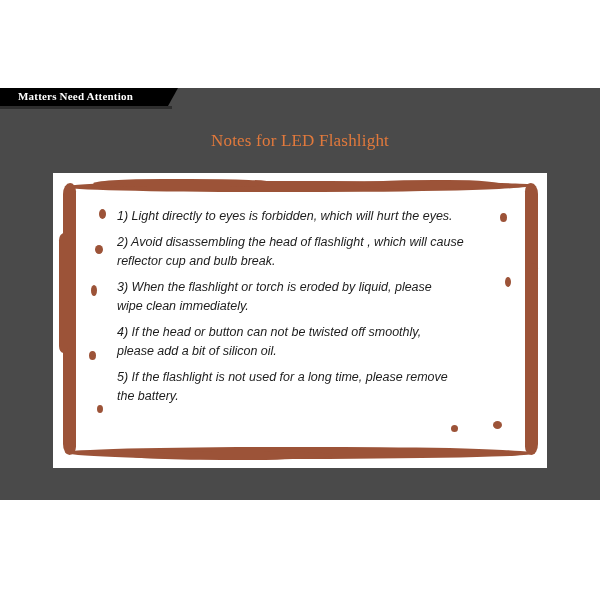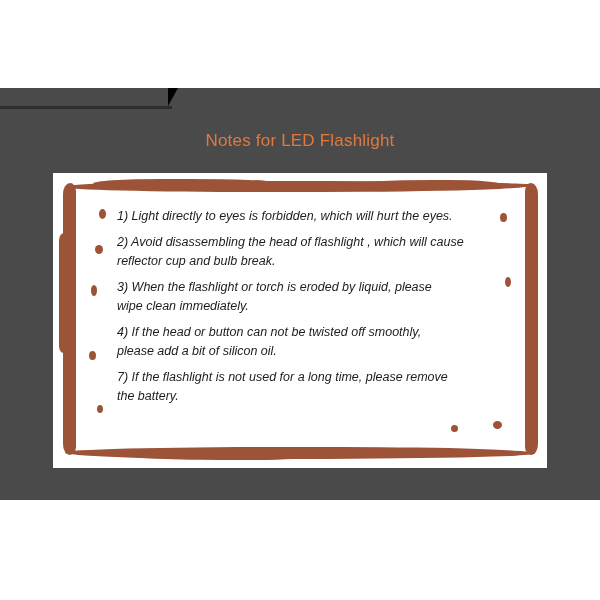--- a/index.html
+++ b/index.html
@@ -87,21 +87,21 @@
 
   
   .slide-title {
     position: absolute;
     left: 0;
     top: 131px;
     width: 600px;
     text-align: center;
     color: #e1793c;
     font-size: 17px;
-    font-family: Liberation Sans, sans-serif;
+    font-family: Liberation Serif, serif;
     letter-spacing: 0.2px;
   }
 
   
   .card {
     position: absolute;
     left: 53px;
     top: 173px;
     width: 494px;
     height: 295px;
@@ -181,20 +181,23 @@
 </style>
 </head>
 <body>
 
 <div class="page">
 
   <div class="top-band"></div>
 
   <div class="slide"></div>
 
+  <div class="ribbon">
+    <span class="ribbon-label">Matters Need Attention</span>
+  </div>
   <div class="ribbon-tail"></div>
   <div class="ribbon-shadow"></div>
 
   <div class="slide-title">Notes for LED Flashlight</div>
 
   <div class="card">
     <div class="card-inner"></div>
 
     <div class="brush brush-top"></div>
     <div class="brush brush-top2"></div>
@@ -217,19 +220,19 @@
     <div class="speck" style="left:398px; top:252px; width:7px; height:7px;"></div>
 
     <div class="notes">
       <div class="note-item">1) Light directly to eyes is forbidden, which will hurt the eyes.</div>
       <div class="note-item">2) Avoid disassembling the head of flashlight , which will cause
      reflector cup and bulb break.</div>
       <div class="note-item">3) When the flashlight or torch is eroded by liquid, please
      wipe clean immediately.</div>
       <div class="note-item">4) If the head or button can not be twisted off smoothly,
      please add a bit of silicon oil.</div>
-      <div class="note-item">7) If the flashlight is not used for a long time, please remove
+      <div class="note-item">5) If the flashlight is not used for a long time, please remove
      the battery.</div>
     </div>
   </div>
 
   <div class="bottom-band"></div>
 </div>
 
 </body></html>

